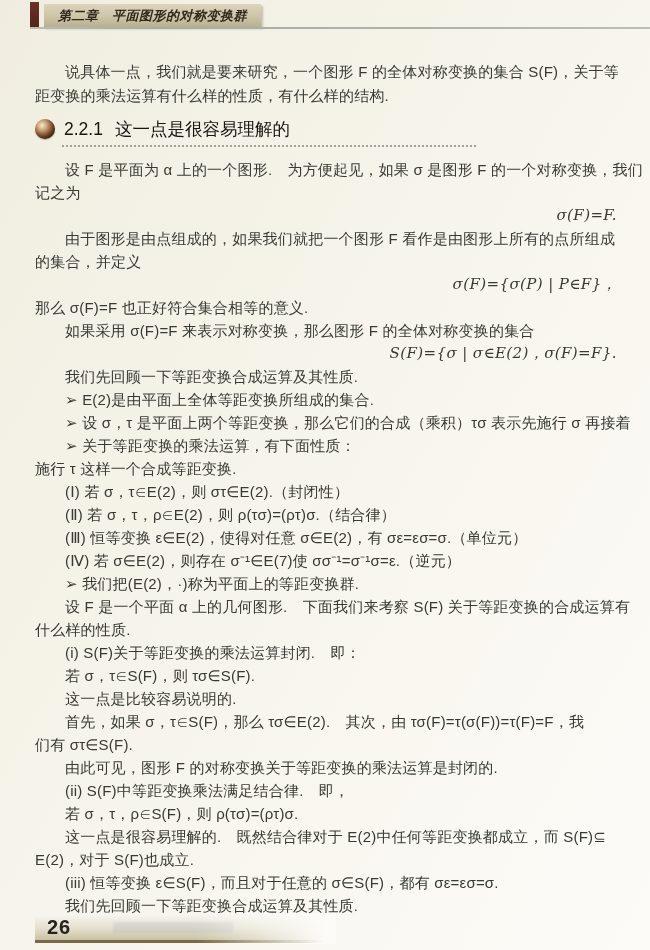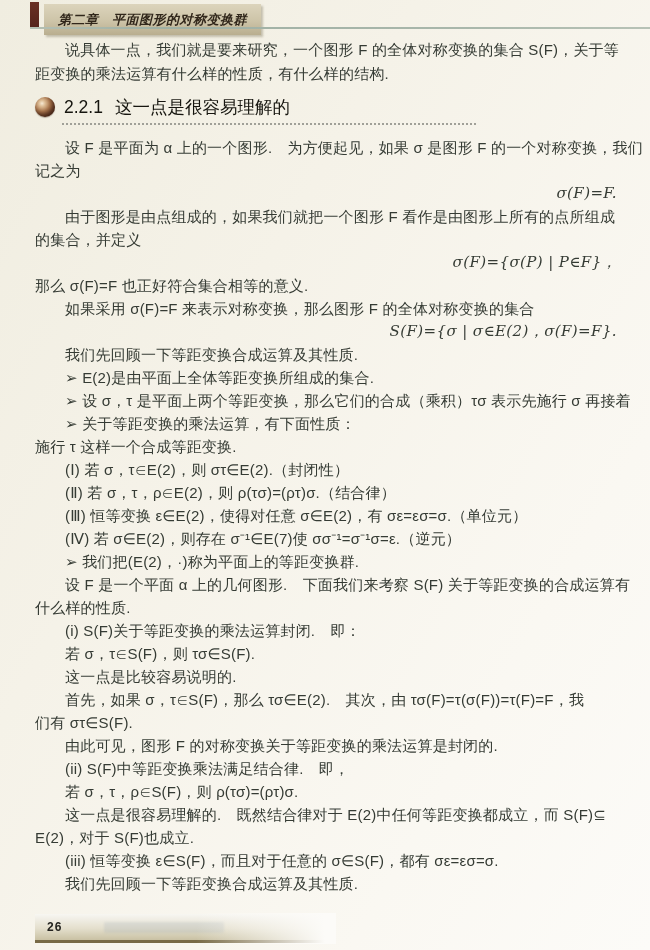--- a/index.html
+++ b/index.html
@@ -13,35 +13,35 @@
     background:linear-gradient(120deg,#f0ede0 0%,#f5f2e8 35%,#faf8f2 75%,#fcfbf8 100%);
     color:#353b34;
   }
   
   .chapter-header{position:absolute;top:2px;left:0;right:0;height:30px;}
   .accent-bar{
     position:absolute;left:30px;top:0;width:9px;height:26px;
     background:linear-gradient(180deg,#6b3125,#54221a);
   }
   .chapter-tab{
-    position:absolute;left:44px;top:2px;height:31px;padding:0 14px;
+    position:absolute;left:44px;top:2px;height:23px;padding:0 14px;
     display:flex;align-items:center;
     background:linear-gradient(180deg,#dcd4bc 0%,#cdc4a8 55%,#b9ae8f 100%);
     box-shadow:2px 2px 2px rgba(110,100,70,.35);
   }
   .chapter-tab span{
     font-size:13px;font-weight:bold;font-style:italic;
     color:#31271b;letter-spacing:.5px;white-space:nowrap;
   }
   .header-rule{
     position:absolute;left:30px;right:0;top:25px;height:2px;
     background:linear-gradient(90deg,#b4bfb2,#9fb0a4 20%,#a9b7ab 70%,#b7c2b6);
   }
   
-  .body-text{position:absolute;left:35px;top:38px;width:582px;}
+  .body-text{position:absolute;left:35px;top:60px;width:582px;}
   .line{
     height:23px;line-height:23px;font-size:15px;
     letter-spacing:.2px;white-space:nowrap;
   }
   #intro .line{height:24px;line-height:24px;}
   .indent{padding-left:30px;}
   .cont{padding-left:0;}
   .formula{
     text-align:right;padding-left:0;
     font-family:"DejaVu Serif", serif;font-style:italic;
@@ -71,21 +71,21 @@
     position:absolute;left:35px;top:914px;width:300px;height:26px;
     display:flex;align-items:center;
     background:linear-gradient(180deg,#f7f6f2 0%,#e4dfcd 55%,#c9c1a3 100%);
     border-bottom:3px solid #786a46;
   }
   .footer-fade{
     position:absolute;right:-1px;top:-1px;bottom:-4px;width:140px;
     background:linear-gradient(90deg,rgba(252,251,248,0),#fcfbf8 92%);
   }
   .pagenum{
-    margin-left:12px;font-size:12px;font-weight:bold;color:#23231f;letter-spacing:1px;
+    margin-left:12px;font-size:20px;font-weight:bold;color:#23231f;letter-spacing:1px;
   }
   .ghost{
     margin-left:42px;width:120px;height:11px;border-radius:2px;
     background:rgba(150,165,180,.20);filter:blur(1px);
   }
 </style>
 </head>
 <body>
 
 <div class="page">

